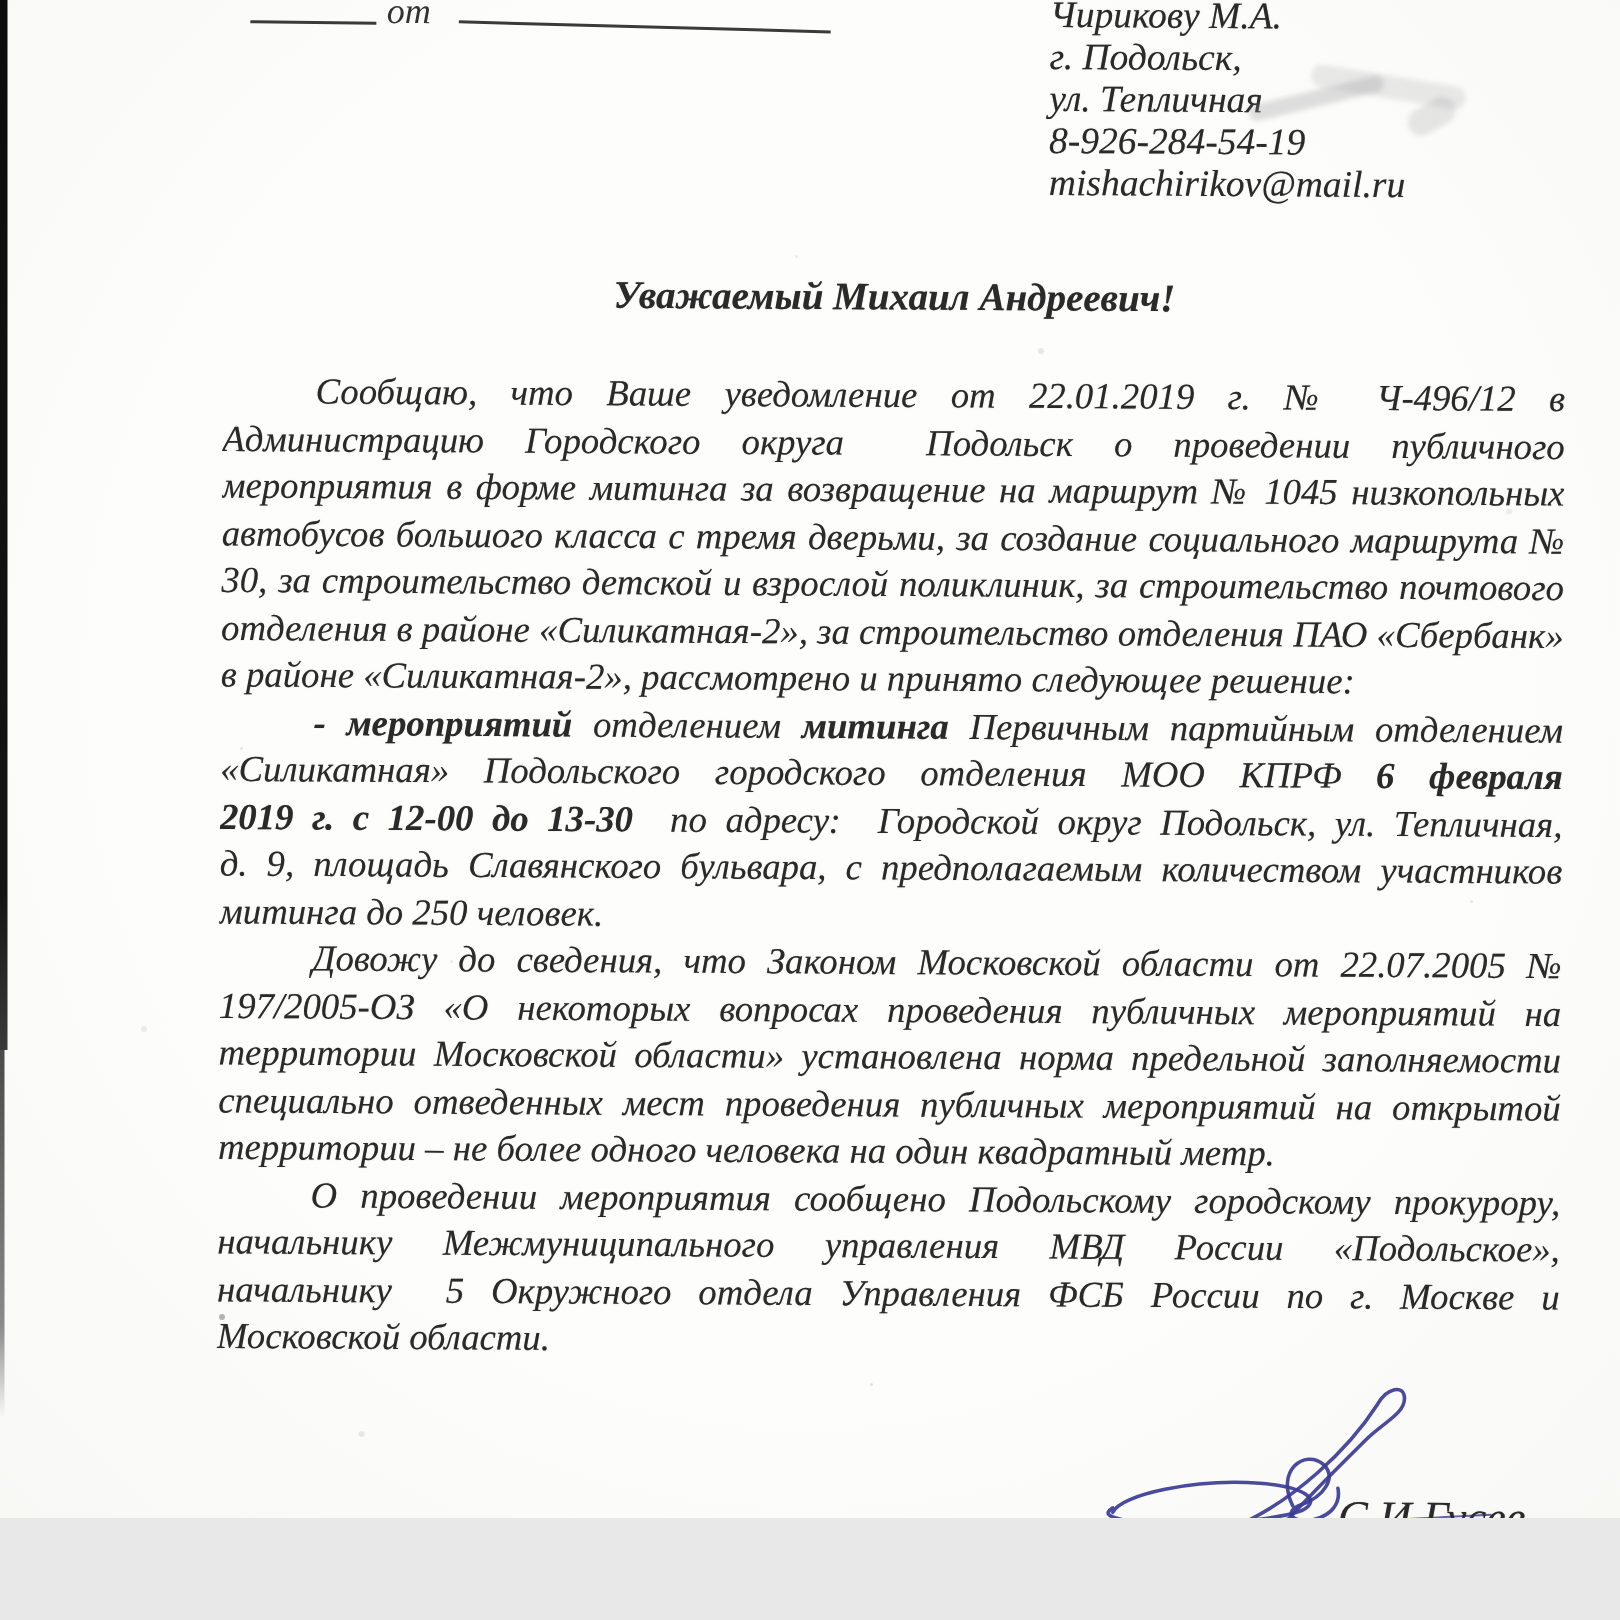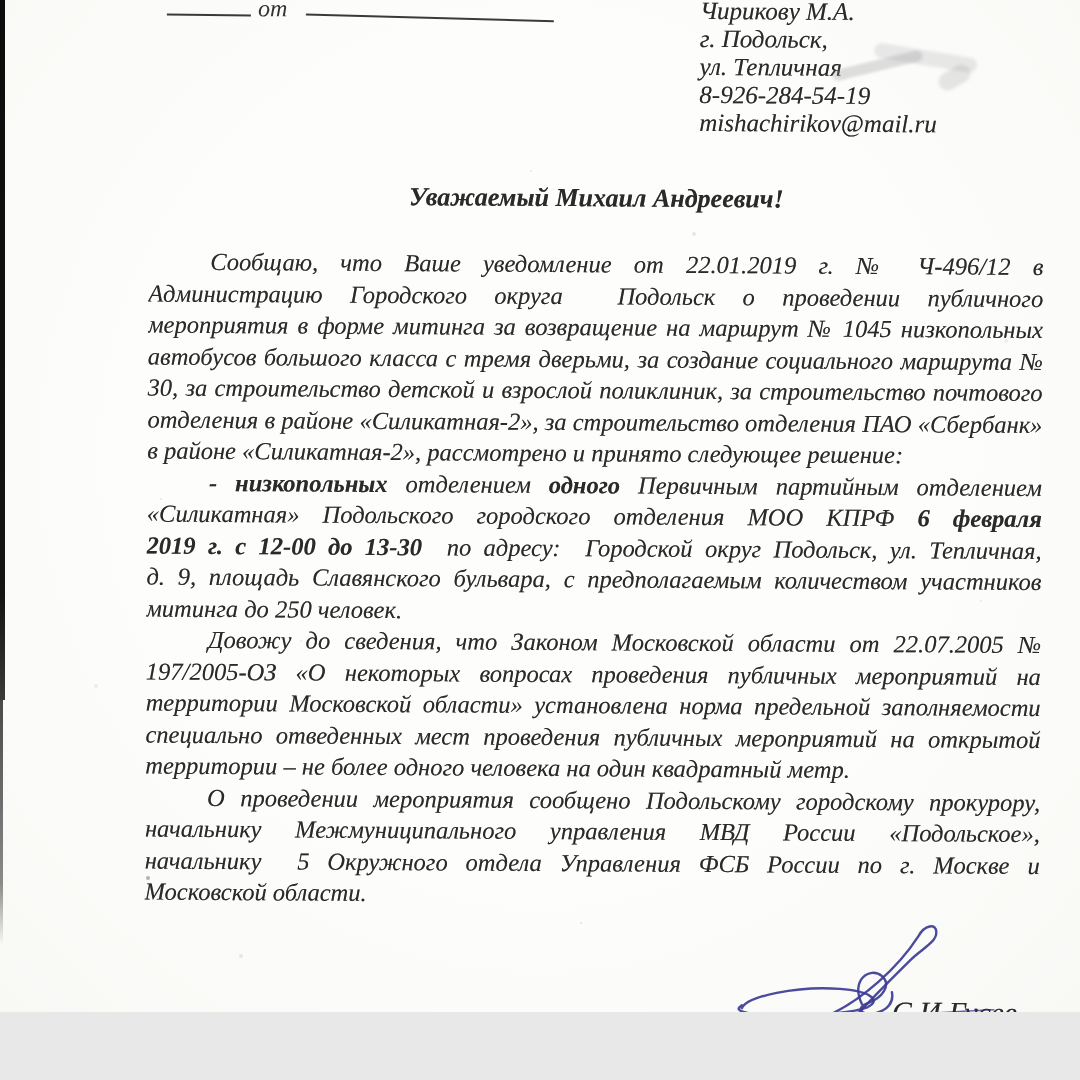--- a/index.html
+++ b/index.html
@@ -90,21 +90,21 @@
         <div>
           <div class="line j ind"><span>Сообщаю, что Ваше уведомление от 22.01.2019 г. № Ч-496/12 в</span></div>
           <div class="line j"><span>Администрацию Городского округа &nbsp;Подольск о проведении публичного</span></div>
           <div class="line j"><span>мероприятия в форме митинга за возвращение на маршрут № 1045 низкопольных</span></div>
           <div class="line j"><span>автобусов большого класса с тремя дверьми, за создание социального маршрута №</span></div>
           <div class="line j"><span>30, за строительство детской и взрослой поликлиник, за строительство почтового</span></div>
           <div class="line j"><span>отделения в районе «Силикатная-2», за строительство отделения ПАО «Сбербанк»</span></div>
           <div class="line"><span>в районе «Силикатная-2», рассмотрено и принято следующее решение:</span></div>
         </div>
         <div>
-          <div class="line j ind"><span class="b">- низкопольных</span><span> отделением </span><span class="b">одного</span><span> Первичным партийным отделением</span></div>
+          <div class="line j ind"><span class="b">- мероприятий</span><span> отделением </span><span class="b">митинга</span><span> Первичным партийным отделением</span></div>
           <div class="line j"><span>«Силикатная» Подольского городского отделения МОО КПРФ </span><span class="b">6 февраля</span></div>
           <div class="line j"><span class="b">2019 г. с 12-00 до 13-30</span><span>&nbsp; по адресу:&nbsp; Городской округ Подольск, ул. Тепличная,</span></div>
           <div class="line j"><span>д. 9, площадь Славянского бульвара, с предполагаемым количеством участников</span></div>
           <div class="line"><span>митинга до 250 человек.</span></div>
         </div>
         <div>
           <div class="line j ind"><span>Довожу до сведения, что Законом Московской области от 22.07.2005 №</span></div>
           <div class="line j"><span>197/2005-ОЗ «О некоторых вопросах проведения публичных мероприятий на</span></div>
           <div class="line j"><span>территории Московской области» установлена норма предельной заполняемости</span></div>
           <div class="line j"><span>специально отведенных мест проведения публичных мероприятий на открытой</span></div>

